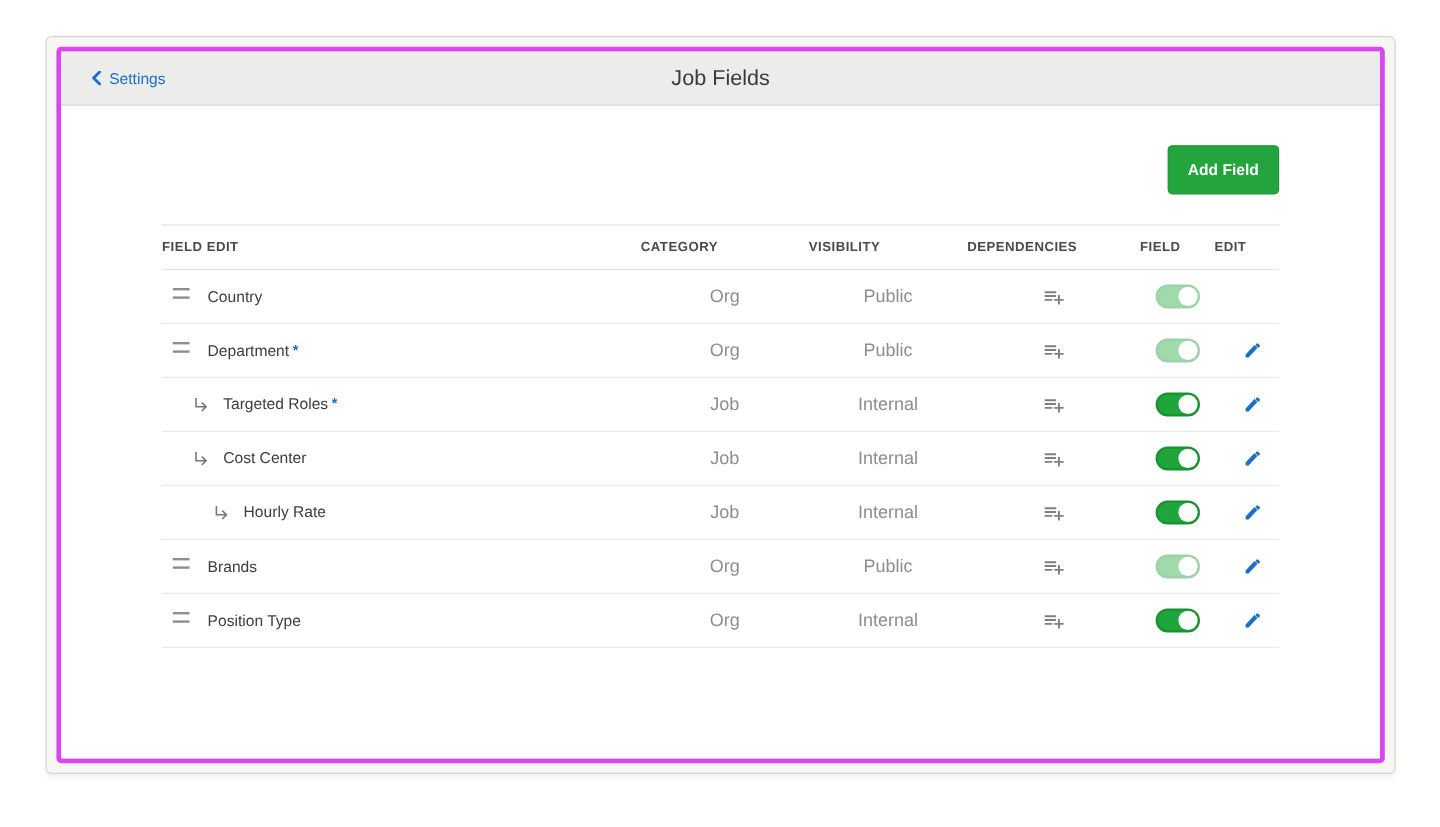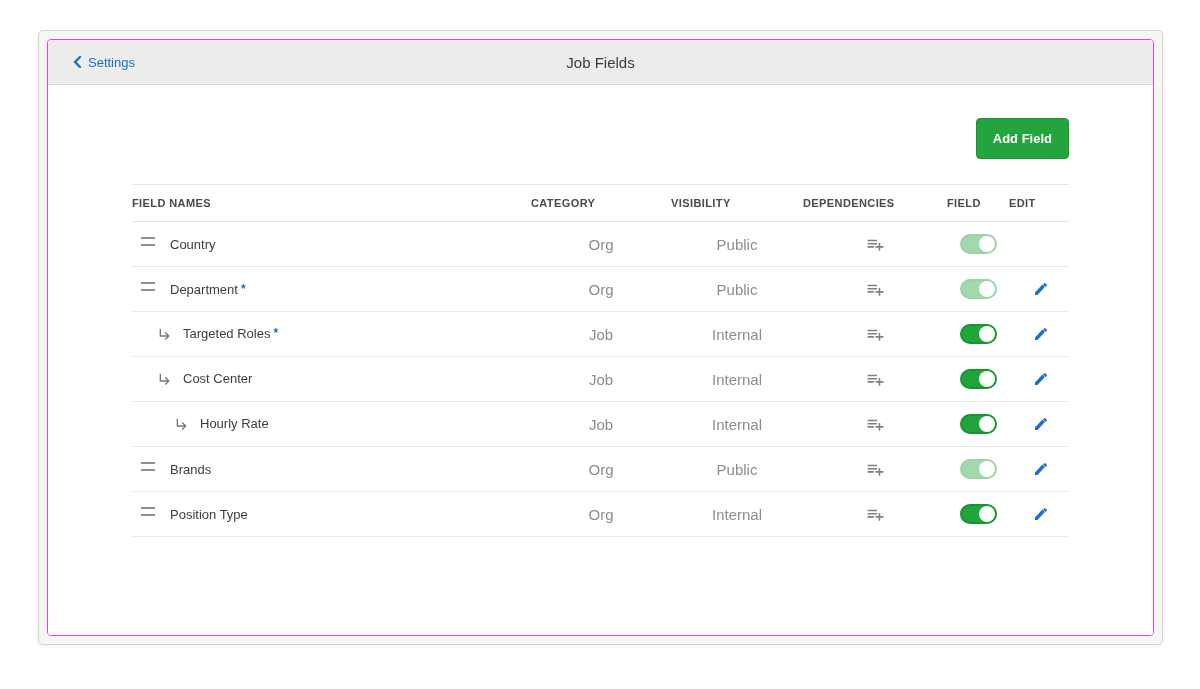--- a/index.html
+++ b/index.html
@@ -6,36 +6,36 @@
   html,body { width:1200px; height:689px; background:#ffffff;
     font-family:"Liberation Sans", sans-serif; }
 
   .window-frame {
     position:absolute; left:38px; top:30px; width:1125px; height:615px;
     background:#f6f6f3; border:1px solid #d5d5cf; border-radius:5px;
     padding:8px; box-shadow:0 2px 4px rgba(0,0,0,0.06);
   }
   .card {
     width:100%; height:100%; background:#ffffff;
-    border:1px solid #d946ef; border-radius:4px; overflow:hidden;
+    border:4px solid #d946ef; border-radius:4px; overflow:hidden;
     display:flex; flex-direction:column;
   }
   .card-header {
     height:45px; flex:0 0 45px; background:#ececeb;
     border-bottom:1px solid #d9d9d7; position:relative;
     display:flex; align-items:center;
   }
   .back-link {
     display:flex; align-items:center; gap:6px; margin-left:24px;
     color:#1b6fc9; font-size:13px; cursor:pointer; z-index:2;
   }
   .back-link svg { display:block; }
   .page-title {
     position:absolute; left:0; right:0; text-align:center;
-    font-size:15px; color:#3b3b3b; font-weight:500;
+    font-size:18px; color:#3b3b3b; font-weight:500;
   }
   .card-body { flex:1 1 auto; background:#ffffff; padding:0 84px; }
 
   .toolbar { margin-top:33px; display:flex; justify-content:flex-end; }
   .add-btn {
     background:#23a43d; border:1px solid #1e9336; color:#ffffff;
     font-size:13px; font-weight:600; font-family:inherit;
     padding:0 16px; height:41px; border-radius:4px; cursor:pointer;
   }
 
@@ -107,21 +107,21 @@
     </div>
 
     <div class="card-body">
 
       <div class="toolbar">
         <button class="add-btn">Add Field</button>
       </div>
 
       <div class="ftable">
         <div class="thead">
-          <div class="th first">FIELD NAMES</div>
+          <div class="th first">FIELD EDIT</div>
           <div class="th">CATEGORY</div>
           <div class="th">VISIBILITY</div>
           <div class="th">DEPENDENCIES</div>
           <div class="th">FIELD</div>
           <div class="th">EDIT</div>
         </div>
         <div id="table-body">
   <div class="trow indent-0">
     <div class="fname">
       <span class="drag-icon"></span>

